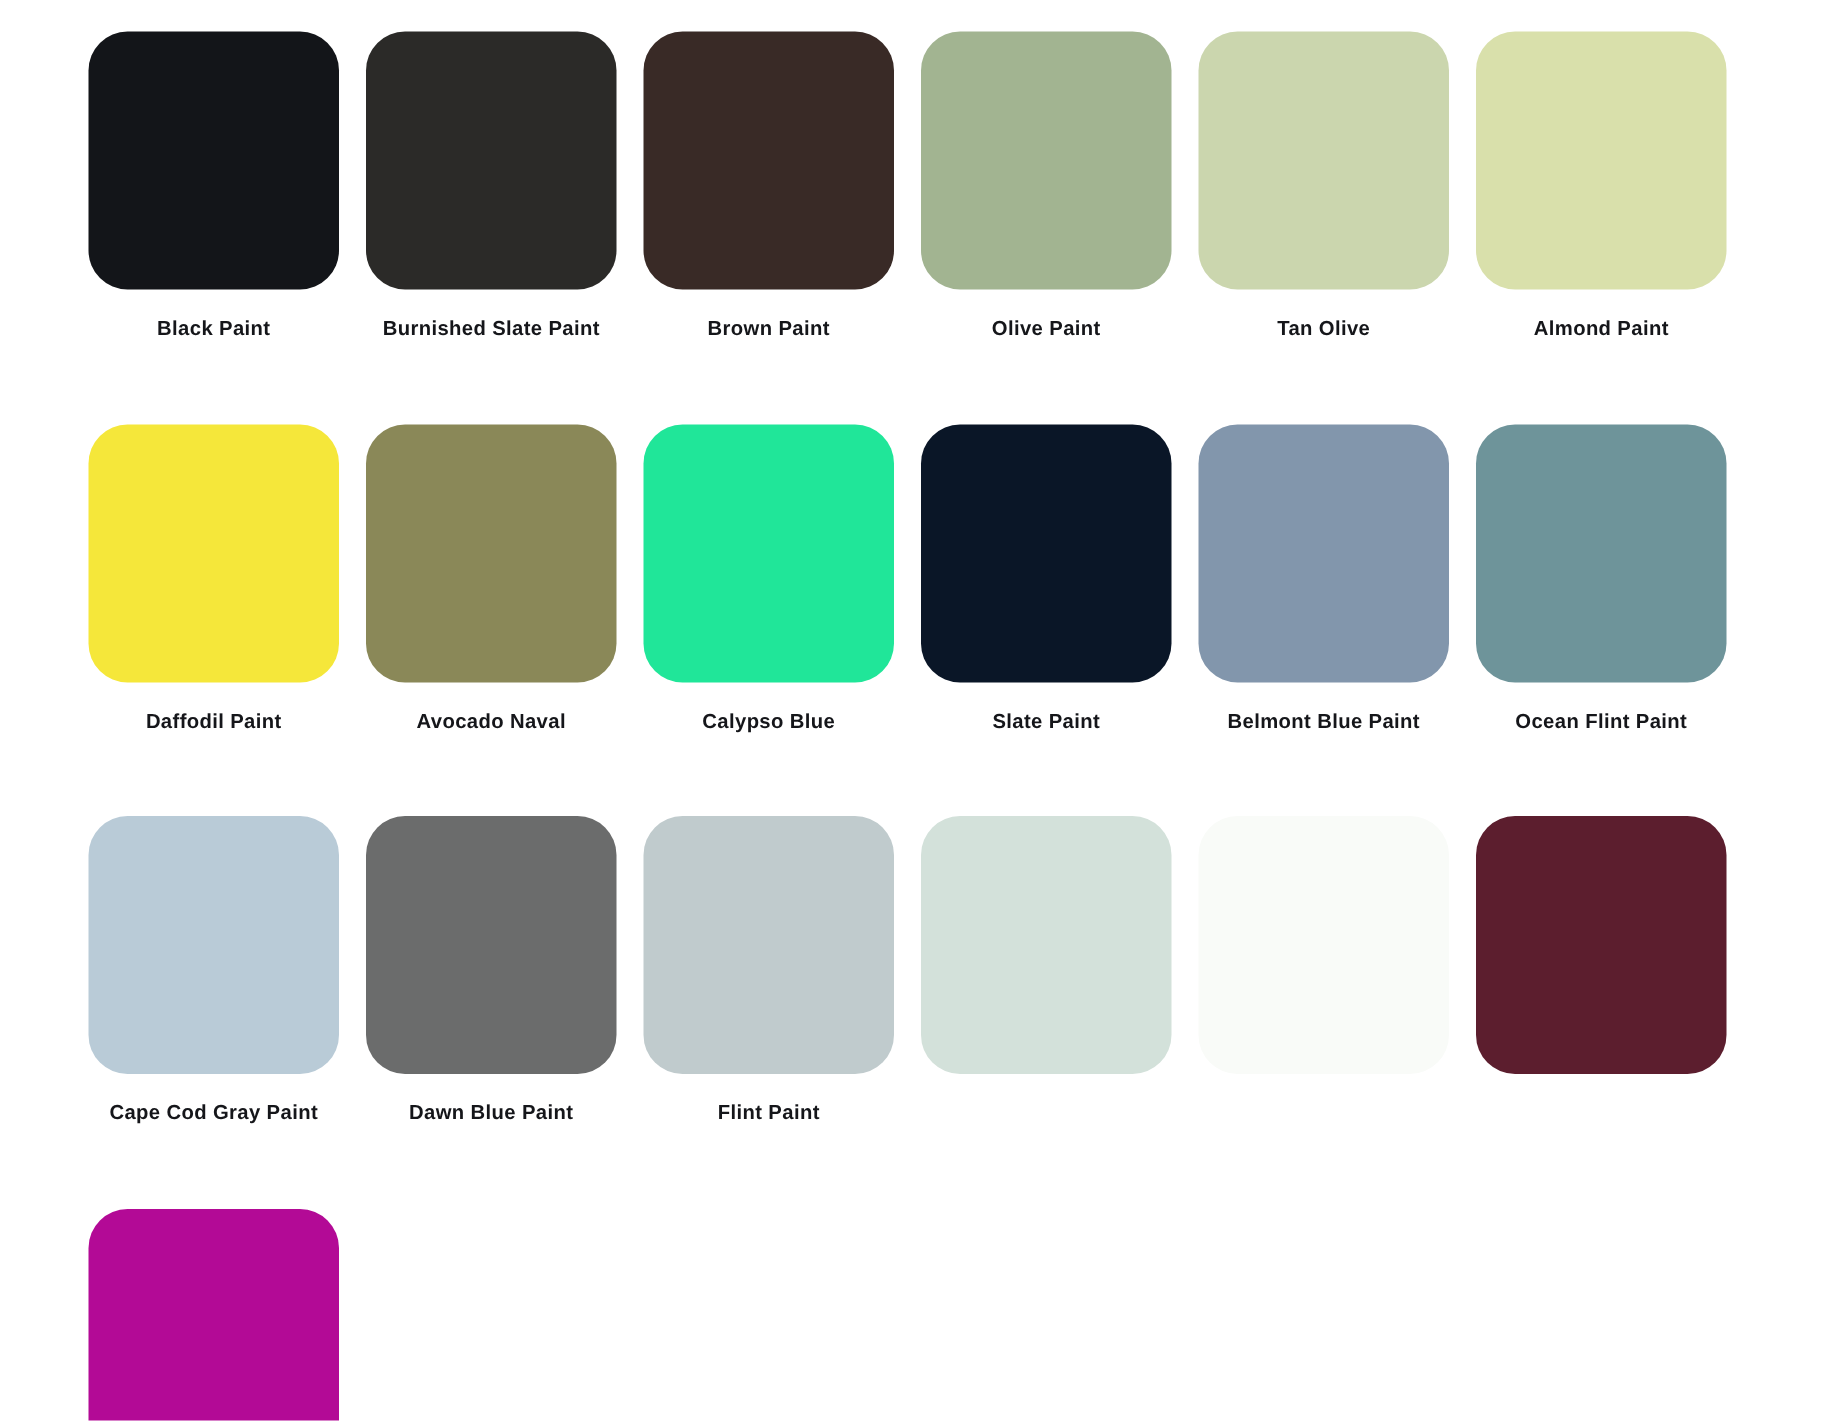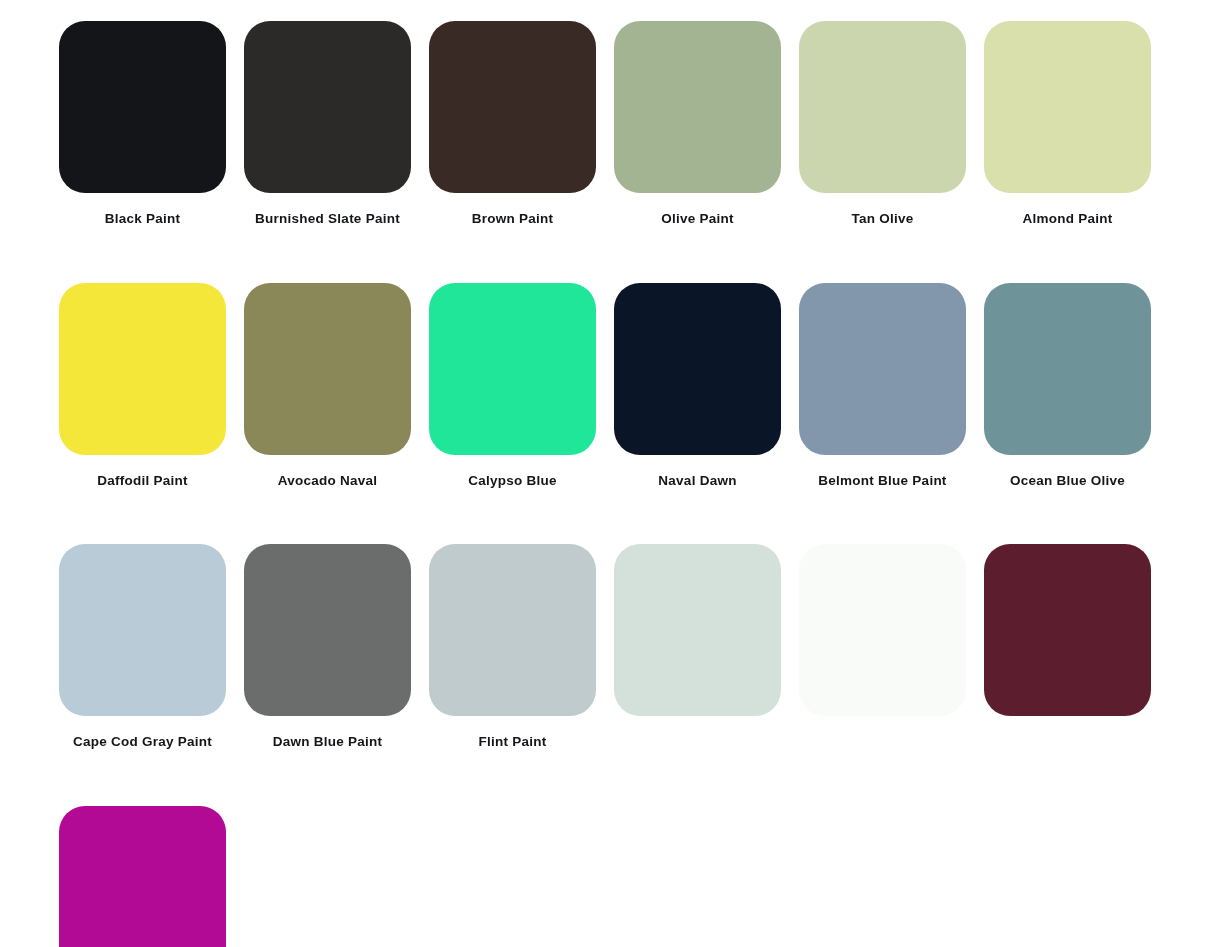--- a/index.html
+++ b/index.html
@@ -88,29 +88,29 @@
     <div class="swatch-card">
     <div class="swatch-chip" style="background: rgb(138, 136, 88);"></div>
     <div class="swatch-label">Avocado Naval</div>
   </div>
     <div class="swatch-card">
     <div class="swatch-chip" style="background: rgb(32, 230, 153);"></div>
     <div class="swatch-label">Calypso Blue</div>
   </div>
     <div class="swatch-card">
     <div class="swatch-chip" style="background: rgb(10, 22, 39);"></div>
-    <div class="swatch-label">Naval Dawn</div>
+    <div class="swatch-label">Slate Paint</div>
   </div>
     <div class="swatch-card">
     <div class="swatch-chip" style="background: rgb(130, 150, 172);"></div>
     <div class="swatch-label">Belmont Blue Paint</div>
   </div>
     <div class="swatch-card">
     <div class="swatch-chip" style="background: rgb(110, 148, 154);"></div>
-    <div class="swatch-label">Ocean Blue Olive</div>
+    <div class="swatch-label">Ocean Flint Paint</div>
   </div>
     <div class="swatch-card">
     <div class="swatch-chip" style="background: rgb(185, 203, 215);"></div>
     <div class="swatch-label">Cape Cod Gray Paint</div>
   </div>
     <div class="swatch-card">
     <div class="swatch-chip" style="background: rgb(107, 108, 108);"></div>
     <div class="swatch-label">Dawn Blue Paint</div>
   </div>
     <div class="swatch-card">

